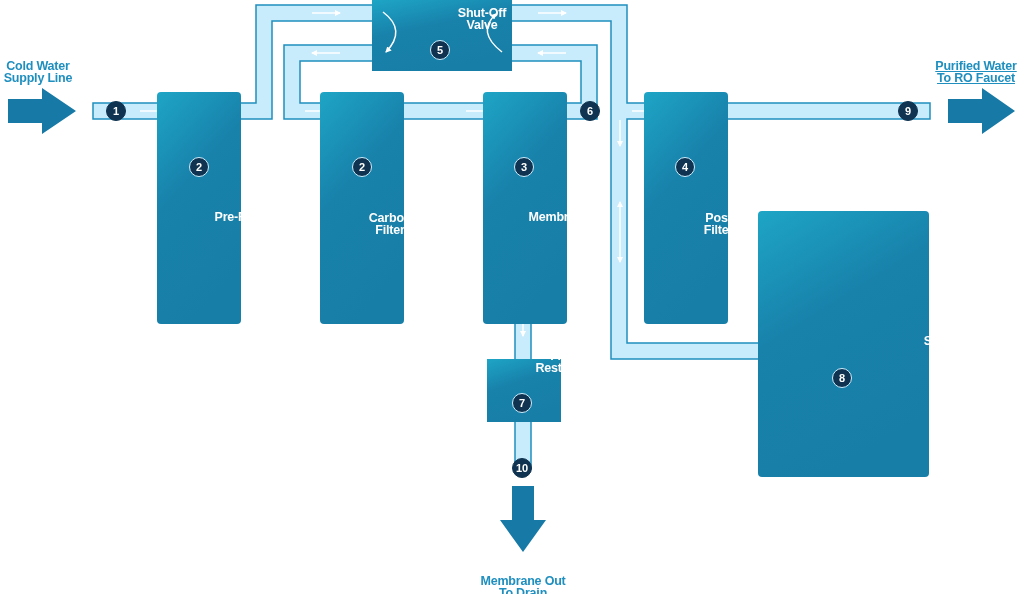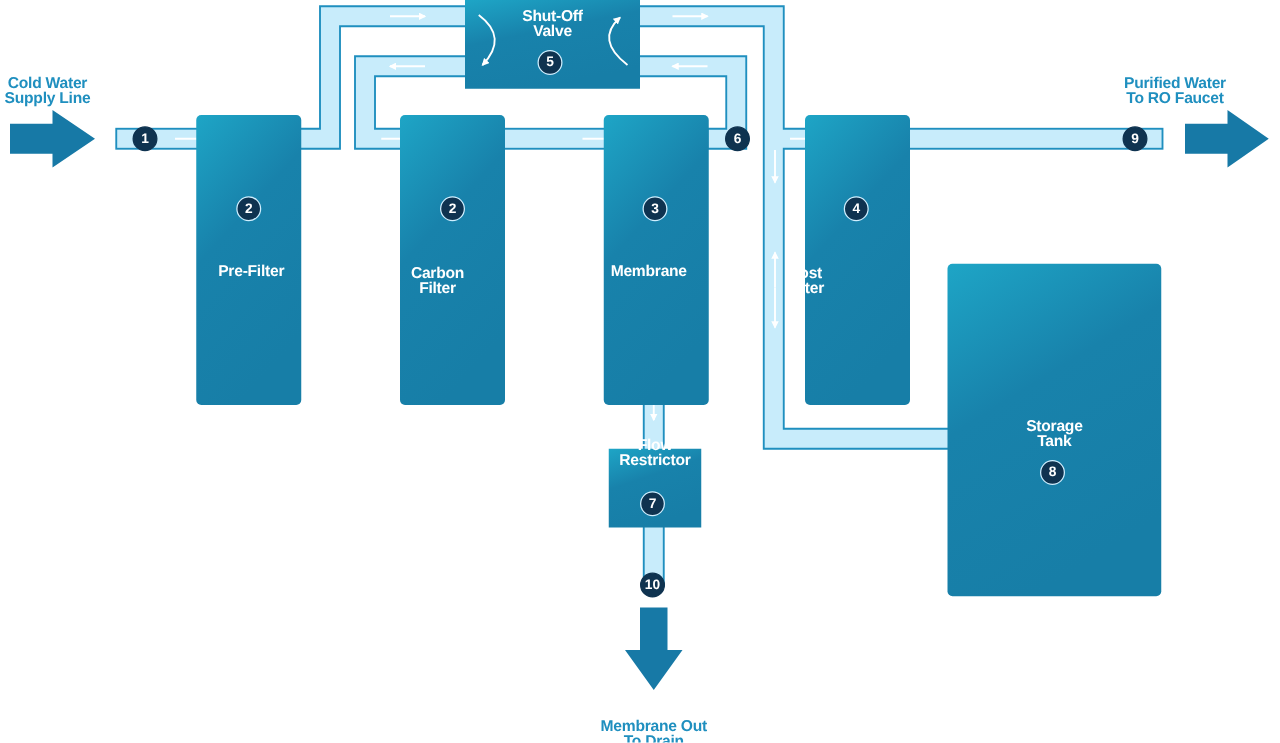--- a/index.html
+++ b/index.html
@@ -2,21 +2,21 @@
 <html><head>
 <meta charset="utf-8">
 <style>
   html, body { margin: 0; padding: 0; background: #ffffff; }
   body { width: 1024px; height: 594px; overflow: hidden; position: relative;
          font-family: "Liberation Sans", "DejaVu Sans", sans-serif; }
   svg { position: absolute; left: 0; top: 0; }
   .ext-label { position: absolute; color: #1f8fbf; font-weight: bold; font-size: 12.5px;
                line-height: 12px; text-align: center; white-space: nowrap; letter-spacing: -0.2px; margin-top: 10px; }
   .box-label { position: absolute; color: #ffffff; font-weight: bold; font-size: 12.5px;
-               line-height: 12px; text-align: center; white-space: nowrap; letter-spacing: -0.2px; }
+               line-height: 12px; text-align: center; white-space: nowrap; letter-spacing: -0.2px; padding-left: 40px; }
   .badge { position: absolute; width: 18px; height: 18px; border-radius: 50%;
            background: #0f3350; border: 1.5px solid #cfefff; color: #ffffff;
            font-weight: bold; font-size: 11px; line-height: 18px; text-align: center; }
   .badge.plain { border-color: #0f3350; }
 </style>
 </head>
 <body>
 
 <svg width="1024" height="594" viewBox="0 0 1024 594">
   <defs>
@@ -83,21 +83,21 @@
     <path d="M8,99 L42,99 L42,88 L76,111 L42,134 L42,123 L8,123 Z"></path>
     <path d="M948,99 L982,99 L982,88 L1015,111 L982,134 L982,123 L948,123 Z"></path>
     <path d="M512,486 L534,486 L534,520 L546,520 L523,552 L500,520 L512,520 Z"></path>
   </g>
 </svg>
 
 <div class="ext-label" style="left:0px; top:50px; width:76px;">
   <div>Cold Water</div>
   <div>Supply Line</div>
 </div>
-<div class="ext-label" style="left:892px; top:50px; width:96px;">
+<div class="ext-label" style="left:928px; top:50px; width:96px;text-decoration:underline;">
   <div>Purified Water</div>
   <div>To RO Faucet</div>
 </div>
 <div class="ext-label" style="left:470px; top:565px; width:106px;">
   <div>Membrane Out</div>
   <div>To Drain</div>
 </div>
 
 <div class="badge" style="left:189px; top:157px;">2</div>
 <div class="box-label" style="left:157px; top:211px; width:88px;">
@@ -109,38 +109,38 @@
   <div>Carbon</div>
   <div>Filter</div>
 </div>
 
 <div class="badge" style="left:514px; top:157px;">3</div>
 <div class="box-label" style="left:483px; top:211px; width:72px;">
   <div>Membrane</div>
 </div>
 
 <div class="badge" style="left:675px; top:157px;">4</div>
-<div class="box-label" style="left:604px; top:212px; width:81px;">
+<div class="box-label" style="left:638px; top:212px; width:81px;">
   <div>Post</div>
   <div>Filter</div>
 </div>
 
 <div class="box-label" style="left:372px; top:7px; width:140px;">
   <div>Shut-Off</div>
   <div>Valve</div>
 </div>
 <div class="badge" style="left:430px; top:40px;">5</div>
 
 <div class="box-label" style="left:487px; top:350px; width:74px;">
   <div>Flow</div>
   <div>Restrictor</div>
 </div>
 <div class="badge" style="left:512px; top:393px;">7</div>
 
-<div class="box-label" style="left:758px; top:335px; width:171px;">
+<div class="box-label" style="left:758px; top:335px; width:171px;text-align:right;">
   <div>Storage</div>
   <div>Tank</div>
 </div>
 <div class="badge" style="left:832px; top:368px;">8</div>
 
 <div class="badge plain" style="left:106px; top:101px;">1</div>
 <div class="badge plain" style="left:580px; top:101px;">6</div>
 <div class="badge plain" style="left:898px; top:101px;">9</div>
 <div class="badge plain" style="left:512px; top:438px;margin-top:20px;">10</div>
 

